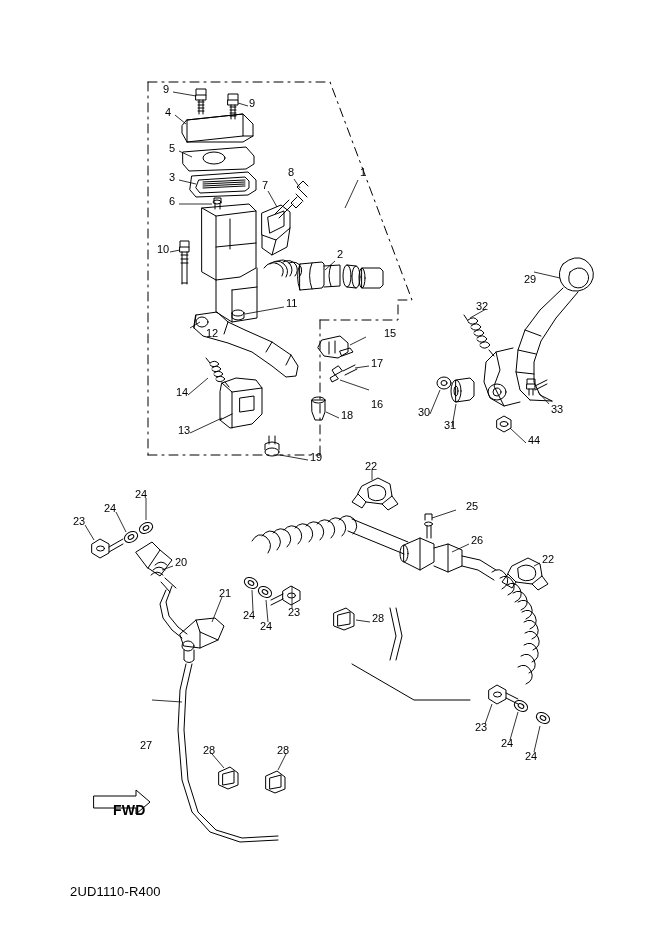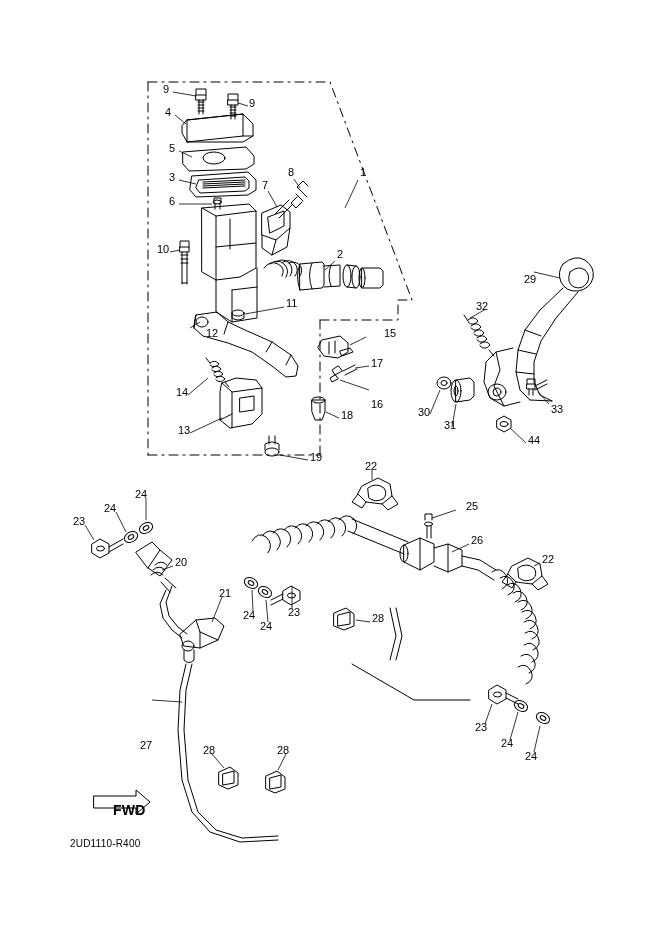--- a/index.html
+++ b/index.html
@@ -30,22 +30,22 @@
     position: absolute;
     font-size: 11px;
     color: #000;
     font-family: "Liberation Sans", sans-serif;
     white-space: nowrap;
     line-height: 1;
   }
   .partcode {
     position: absolute;
     left: 70px;
-    top: 838px;
-    font-size: 10px;
+    top: 884px;
+    font-size: 13px;
     letter-spacing: 0.2px;
     color: #000;
   }
   .fwd-label {
     position: absolute;
     left: 113px;
     top: 802px;
     font-size: 14px;
     font-weight: bold;
     color: #000;

